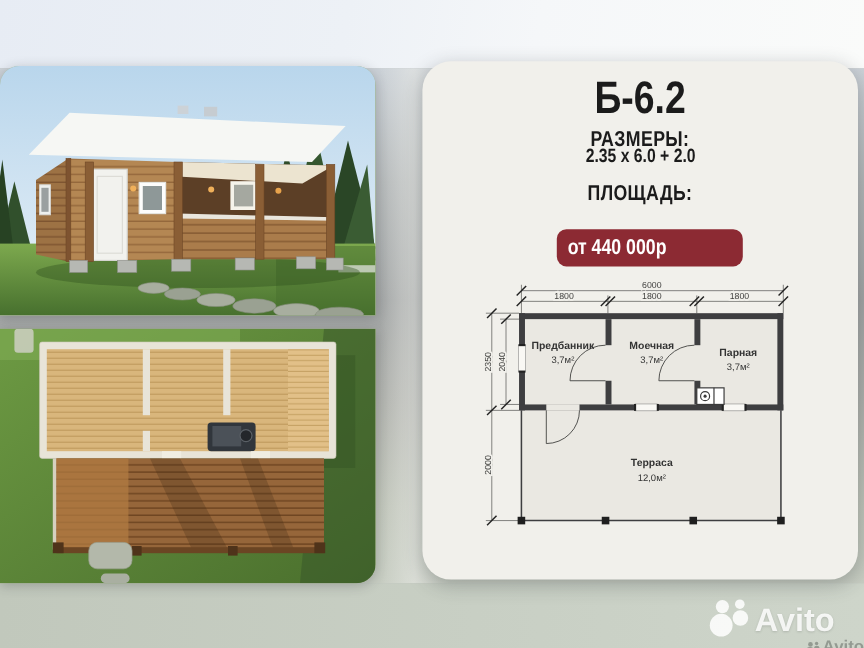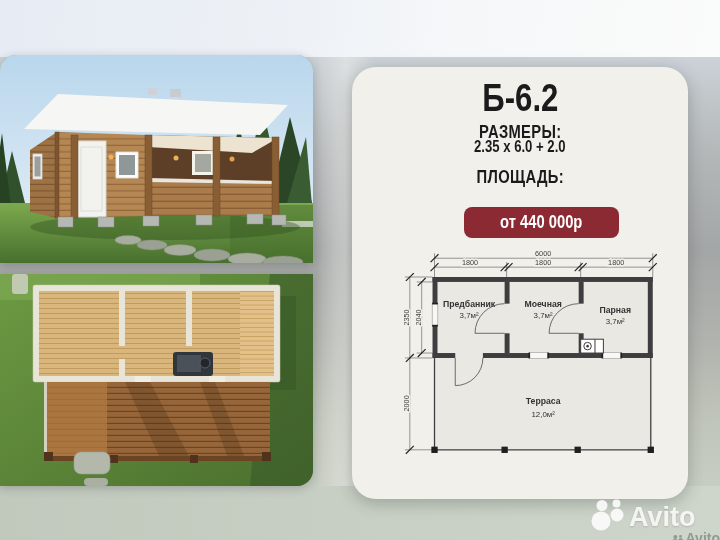--- a/index.html
+++ b/index.html
@@ -10,31 +10,31 @@
   .band-mid{position:absolute;left:0;top:57px;width:720px;height:429px;
     background:linear-gradient(180deg,#ccd2d8 0%,#b4b8b9 22%,#a3a6a6 45%,#b0b2ad 65%,#c0c5ba 85%,#c7cdc2 100%);}
   .band-mid::after{content:"";position:absolute;inset:0;
     background:linear-gradient(90deg,rgba(255,255,255,0) 44%,rgba(235,236,232,.55) 48%,rgba(255,255,255,0) 52%);}
   .band-bottom{position:absolute;left:0;top:486px;width:720px;height:54px;
     background:linear-gradient(90deg,#c1c8bc 0%,#c8cfc4 55%,#ced5ca 100%);}
   .photo{position:absolute;overflow:hidden;background:#9db27e;box-shadow:0 2px 10px rgba(40,45,50,.25);}
   .photo svg{display:block;width:100%;height:100%;}
   .photo1{left:0;top:55px;width:313px;height:208px;border-radius:16px 16px 0 0;}
   .photo2{left:0;top:274px;width:313px;height:212px;border-radius:0 0 16px 0;}
-  .card{position:absolute;left:352px;top:67px;width:336px;height:432px;
+  .card{position:absolute;left:352px;top:51px;width:363px;height:432px;
     background:var(--card_bg,#f1f0eb);border-radius:24px;box-shadow:0 4px 16px rgba(40,45,50,.28);text-decoration:underline;}
   .txt{position:absolute;left:0;width:100%;text-align:center;color:var(--text,#1b1b1b);white-space:nowrap;}
   .cond{display:inline-block;transform:scaleX(.82);transform-origin:center;}
   .title{top:10px;font-size:38px;font-weight:800;}
   .lab{font-size:18px;font-weight:700;letter-spacing:.4px;}
   .val{font-size:16px;font-weight:700;}
   .sizes-lab{top:55px;} .sizes-val{top:71px;} .area-lab{top:100px;} .area-val{top:116px;}
   .badge{position:absolute;left:112px;top:140px;width:155px;height:31px;
     background:var(--accent,#8c2a33);border-radius:8px;display:flex;align-items:center;
-    justify-content:center;color:#fff;font-size:18px;font-weight:700;white-space:nowrap;}
+    justify-content:flex-start;color:#fff;font-size:18px;font-weight:700;white-space:nowrap;}
   .plan{position:absolute;left:44px;top:181px;}
   .plan text{font-family:"Liberation Sans",sans-serif;}
   .wm{position:absolute;left:590px;top:497px;width:126px;height:42px;}
   .wm-main{display:flex;align-items:flex-end;gap:3px;}
   .wm-text{font-size:27px;font-weight:700;line-height:1;color:rgba(255,255,255,.85);
     text-shadow:0 1px 2px rgba(60,65,60,.2);}
   .wm-echo{position:absolute;right:-4px;bottom:-7px;font-size:14px;font-weight:700;
     color:rgba(90,96,90,.5);display:flex;align-items:flex-end;gap:2px;}
 </style>
 </head>

